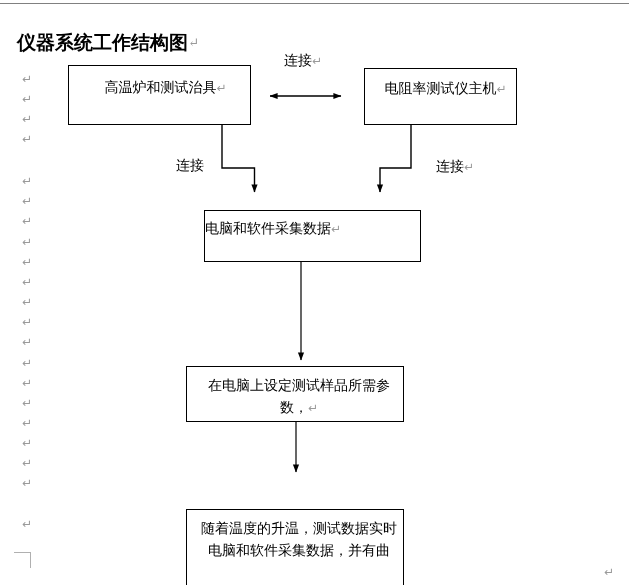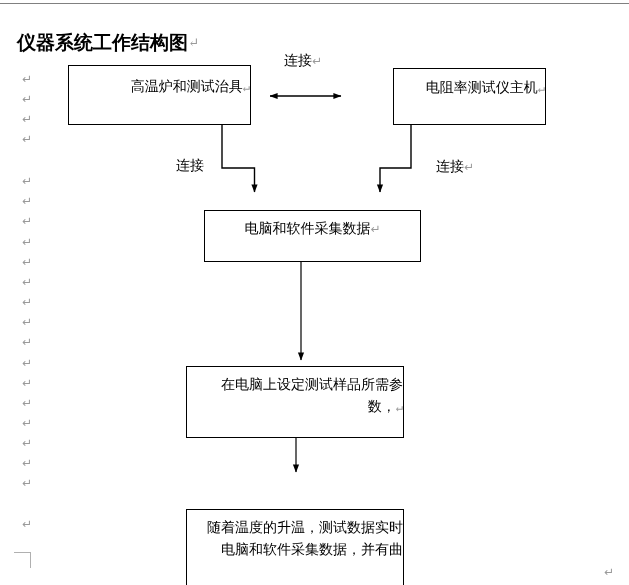--- a/index.html
+++ b/index.html
@@ -66,22 +66,22 @@
     line-height: 22px;
     font-family: "Liberation Sans", "DejaVu Sans", sans-serif;
     color: #000000;
   }
   .fc-box .txt { display: block; }
   .fc-box .pilcrow {
     color: #9a9a9a;
     font-size: 12px;
   }
 
-  .fc-box.center-text { text-align: center; }
-  .fc-box.left-text   { text-align: right; font-family: Liberation Mono, monospace; }
+  .fc-box.center-text { text-align: left; }
+  .fc-box.left-text   { text-align: center; }
 
   
   .conn-label {
     position: absolute;
     font-size: 14px;
     line-height: 1;
     font-family: "Liberation Sans", "DejaVu Sans", sans-serif;
     color: #000000;
     white-space: nowrap;
     text-align: center;
@@ -170,29 +170,29 @@
 
   <g fill="none" stroke="#000000" stroke-width="1.2">
     <path d="M296,422 L296,472" marker-end="url(#ah)"></path>
   </g>
 </svg>
 
 <div class="fc-box left-text" style="left:68px; top:65px; width:183px; height:60px; padding:10px 0 0 12px;">
   <span class="txt"><span>高温炉和测试治具</span><span class="pilcrow">↵</span></span>
 </div>
 
-<div class="fc-box left-text" style="left:364px; top:68px; width:153px; height:57px; padding:8px 0 0 10px;margin-left:29px;">
+<div class="fc-box left-text" style="left:364px; top:68px; width:153px; height:57px; padding:8px 0 0 10px;">
   <span class="txt"><span>电阻率测试仪主机</span><span class="pilcrow">↵</span></span>
 </div>
 
 <div class="fc-box center-text" style="left:204px; top:210px; width:217px; height:52px; padding:6px 0 0 0;">
   <span class="txt"><span>电脑和软件采集数据</span><span class="pilcrow">↵</span></span>
 </div>
 
-<div class="fc-box left-text" style="left:186px; top:366px; width:218px; height:72px; padding:7px 0 0 8px;">
+<div class="fc-box left-text" style="left:186px; top:366px; width:218px; height:56px; padding:7px 0 0 8px;">
   <span class="txt">在电脑上设定测试样品所需参</span>
   <span class="txt"><span>数，</span><span class="pilcrow">↵</span></span>
 </div>
 
 <div class="fc-box left-text" style="left:186px; top:478px; width:218px; height:100px; padding:7px 0 0 8px;margin-top:31px;">
   <span class="txt">随着温度的升温，测试数据实时</span>
   <span class="txt">电脑和软件采集数据，并有曲</span>
 </div>
 
 <div class="conn-label" style="left:284px; top:53px;"><span>连接</span><span class="pilcrow">↵</span></div>

